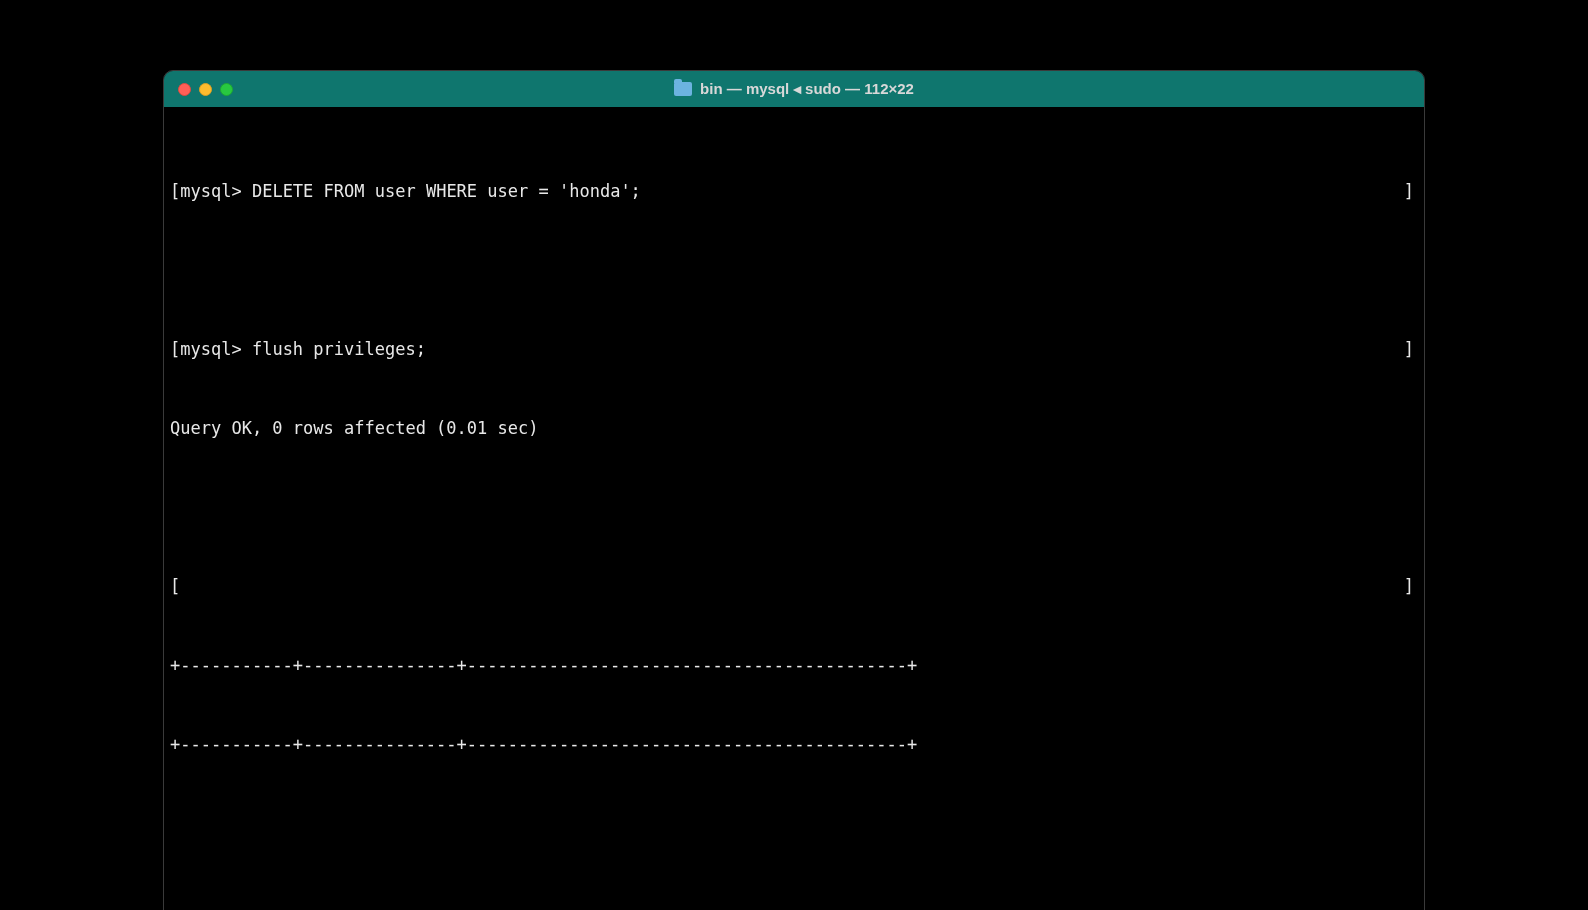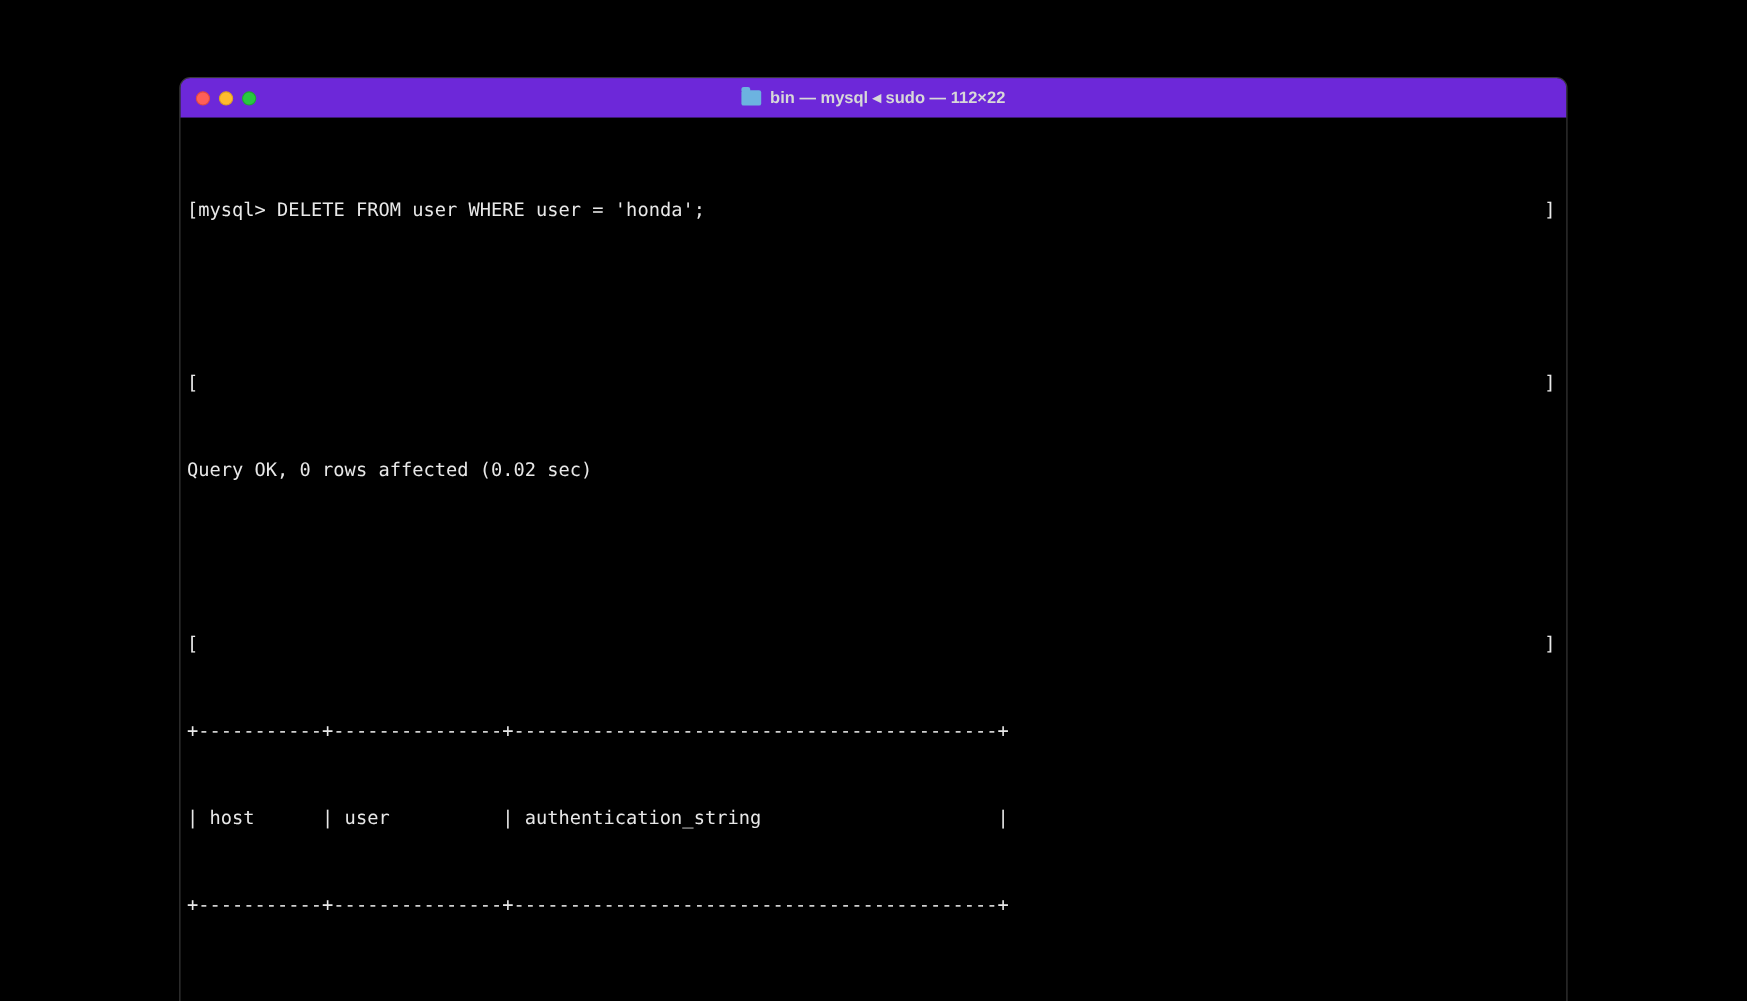--- a/index.html
+++ b/index.html
@@ -16,21 +16,21 @@
     .window {
       width: 1262px;
       background: #1e1e1e;
       border-radius: 10px;
       box-shadow: 0 20px 60px rgba(0,0,0,0.6);
       overflow: hidden;
       border: 1px solid #3a3a3a;
     }
     .titlebar {
       height: 36px;
-      background: #6d28d9;
+      background: #0f766e;
       display: flex;
       align-items: center;
       padding: 0 14px;
       position: relative;
     }
     .traffic-lights {
       display: flex;
       gap: 8px;
       align-items: center;
     }
@@ -104,29 +104,28 @@
       <span class="title-text">bin — mysql ◂ sudo — 112×22</span>
     </div>
   </div>
 
   <div class="terminal">
     <div class="line">
       <span class="left-br">[</span><span class="content"><span>mysql&gt;</span> <span>DELETE FROM user WHERE user = 'honda';</span></span><span class="right-br">]</span>
     </div>
     <div class="blank"></div>
     <div class="line">
-      <span class="left-br">[</span><span class="right-br">]</span>
+      <span class="left-br">[</span><span class="content"><span>mysql&gt;</span> <span>flush privileges;</span></span><span class="right-br">]</span>
     </div>
-    <div class="line"> <span class="content">Query OK, 0 rows affected (0.02 sec)</span></div>
+    <div class="line"> <span class="content">Query OK, 0 rows affected (0.01 sec)</span></div>
     <div class="blank"></div>
     <div class="line">
       <span class="left-br">[</span><span class="right-br">]</span>
     </div>
     <div class="line"> <span class="content">+-----------+---------------+-------------------------------------------+</span></div>
-    <div class="line"> <span class="content">| host      | user          | authentication_string                     |</span></div>
     <div class="line"> <span class="content">+-----------+---------------+-------------------------------------------+</span></div>
     
     
     
     
     
     
     
     
     

